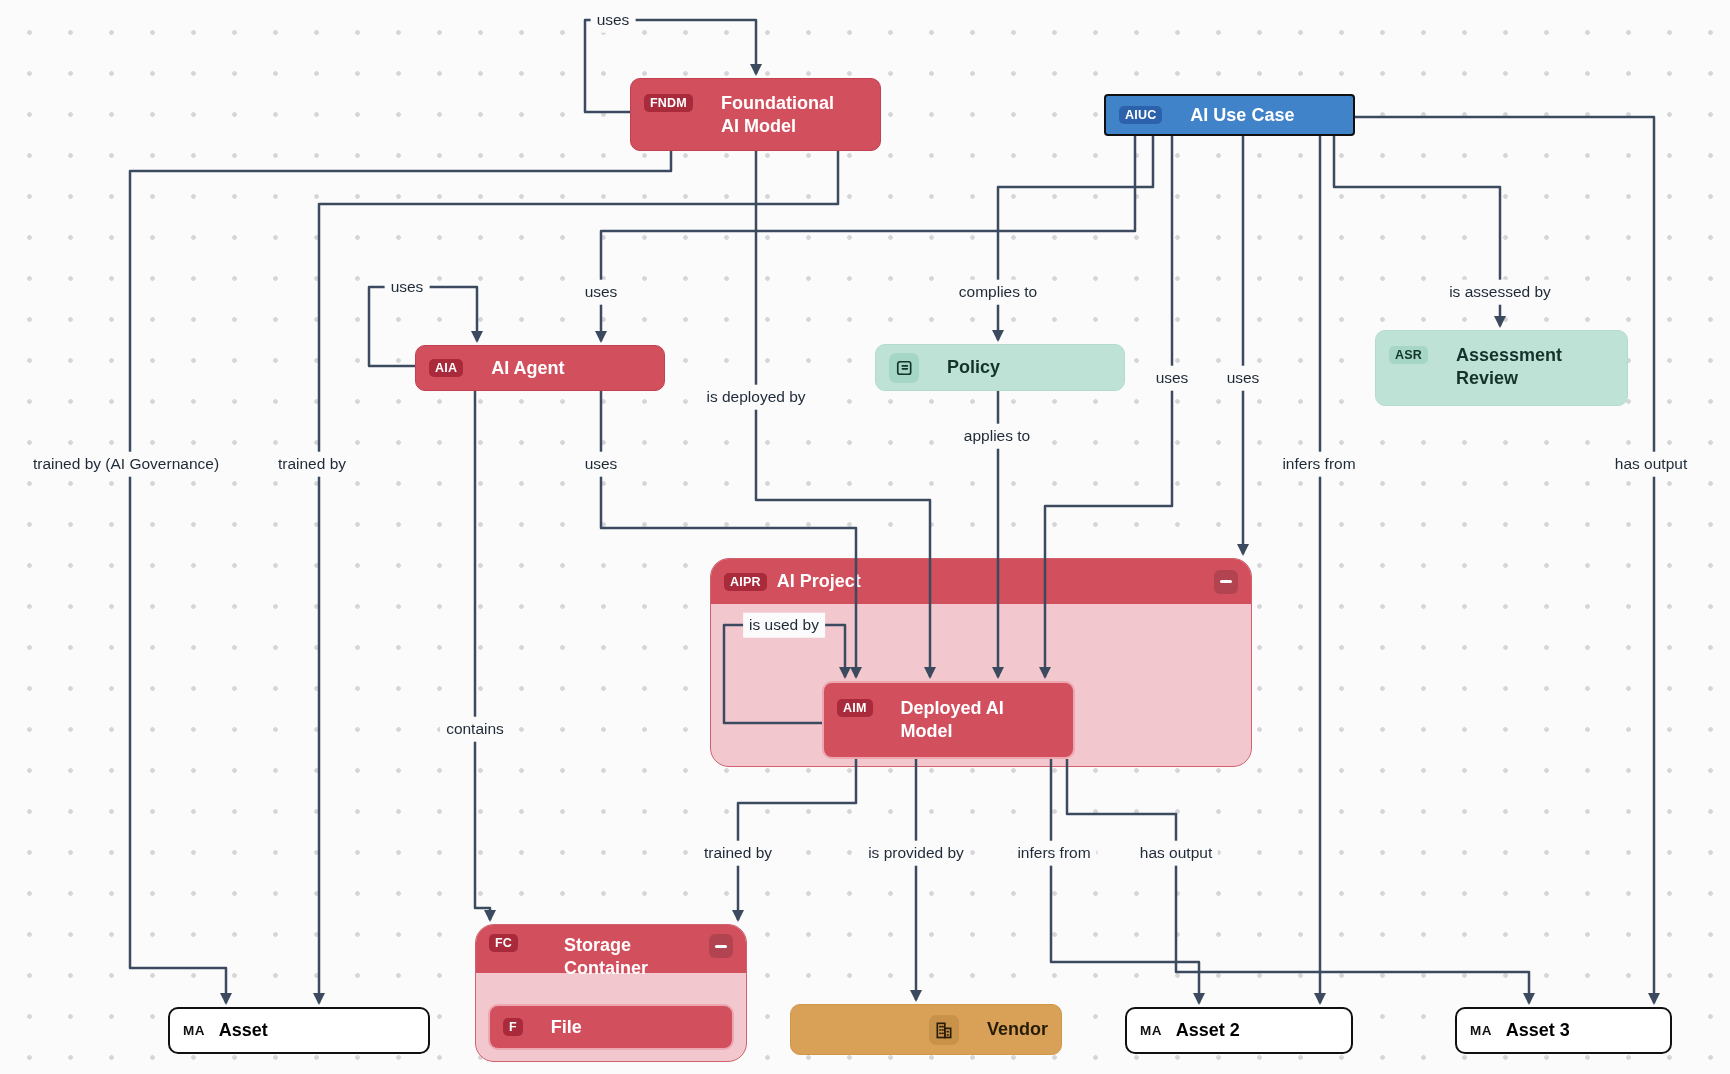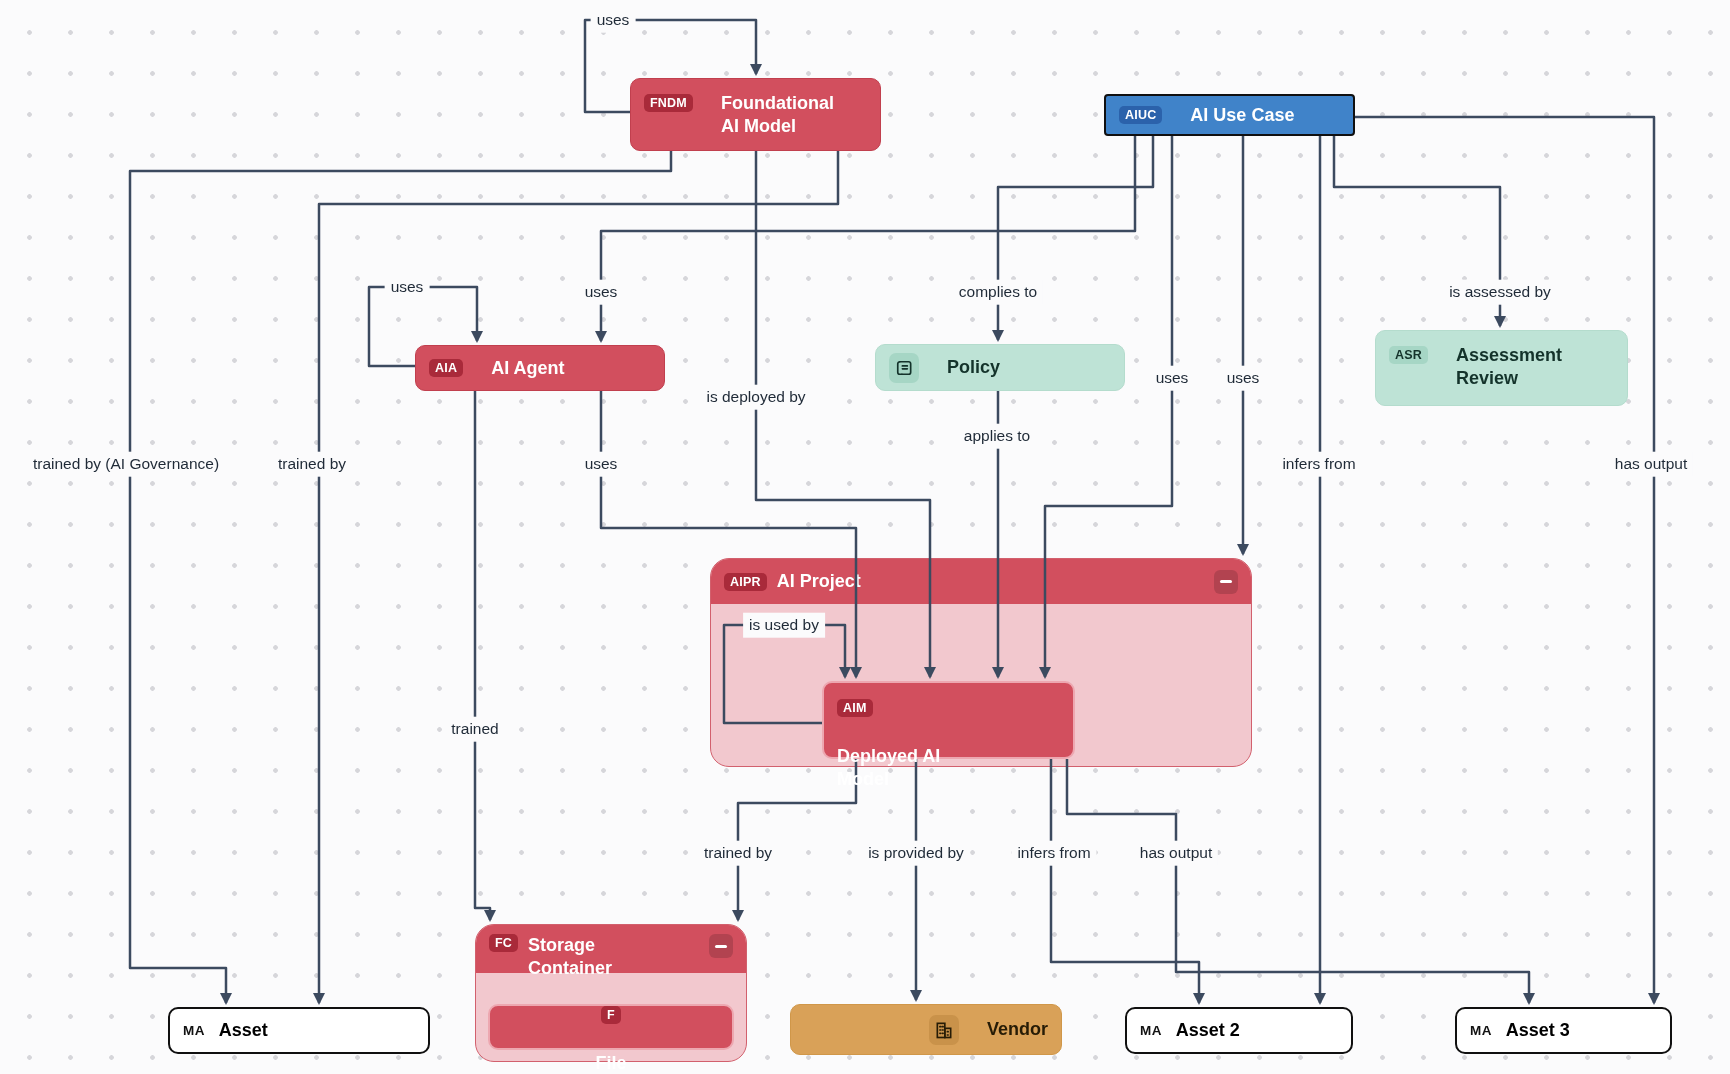--- a/index.html
+++ b/index.html
@@ -25,21 +25,21 @@
   .badge {
     flex:none; font-size:12.5px; font-weight:700; padding:2px 6px; border-radius:5px;
     letter-spacing:.2px;
   }
   .multiline { align-items:flex-start; }
   .multiline .badge { margin-top:2px; }
 
   .red { background:#d24f5e; border:1.5px solid #c13f4e; }
   .red .title { color:#fff; }
   .badge-red { background:#a92a3a; color:#fff; }
-  .red-outlined { background:#d24f5e; border:2px solid #eda7b0;flex-direction:column; }
+  .red-outlined { background:#d24f5e; border:2px solid #eda7b0; }
   .red-outlined .title { color:#fff; }
 
   .blue { background:#4083c9; border:2.5px solid #101010; border-radius:4px; }
   .blue .title { color:#fff; }
   .badge-blue { background:#2b62ab; color:#fff; }
 
   .mint { background:#bee3d6; border:1.5px solid #b4dccd; }
   .mint .title { color:#14332b; }
   .badge-mint { background:#a6d6c5; color:#14332b; }
 
@@ -94,21 +94,21 @@
       <span class="collapse-btn">
           <span class="minus-bar"></span>
         </span>
     </div>
     <div></div>
   </div>
 
   <div class="container-node" style="left:475px; top:924px; width:272px; height:138px;">
     <div class="container-header header-multiline" style="height:48px;">
       <span class="badge badge-red">FC</span>
-      <span class="title" style="max-width:118px;">Storage Container</span>
+      <span class="title" style="max-width:118px;margin-left:36px;">Storage Container</span>
       <span class="collapse-btn">
           <span class="minus-bar"></span>
         </span>
     </div>
     <div></div>
   </div>
 
   <svg class="edges" width="1730" height="1074" viewBox="0 0 1730 1074">
     <defs>
       <marker id="arrow" viewBox="0 0 12 12" markerWidth="12" markerHeight="12" refX="10" refY="6" orient="auto" markerUnits="userSpaceOnUse">
@@ -205,21 +205,21 @@
     <span class="prefix">MA</span>
     <span class="title">Asset 3</span>
   </div>
 
   <div class="elabel" style="left:613px; top:20px;">uses</div>
   <div class="elabel" style="left:126px; top:464px;">trained by (AI Governance)</div>
   <div class="elabel" style="left:312px; top:464px;">trained by</div>
   <div class="elabel" style="left:601px; top:292px;">uses</div>
   <div class="elabel" style="left:407px; top:287px;">uses</div>
   <div class="elabel" style="left:601px; top:464px;">uses</div>
-  <div class="elabel" style="left:475px; top:729px;">trained</div>
+  <div class="elabel" style="left:475px; top:729px;">contains</div>
   <div class="elabel" style="left:756px; top:377px;margin-top:20px;">is deployed by</div>
   <div class="elabel" style="left:998px; top:292px;">complies to</div>
   <div class="elabel" style="left:1172px; top:378px;">uses</div>
   <div class="elabel" style="left:1243px; top:378px;">uses</div>
   <div class="elabel" style="left:1500px; top:292px;">is assessed by</div>
   <div class="elabel" style="left:1651px; top:464px;">has output</div>
   <div class="elabel" style="left:1319px; top:464px;">infers from</div>
   <div class="elabel" style="left:997px; top:436px;">applies to</div>
   <div class="elabel" style="left:784px; top:625px;">is used by</div>
   <div class="elabel" style="left:738px; top:853px;">trained by</div>

